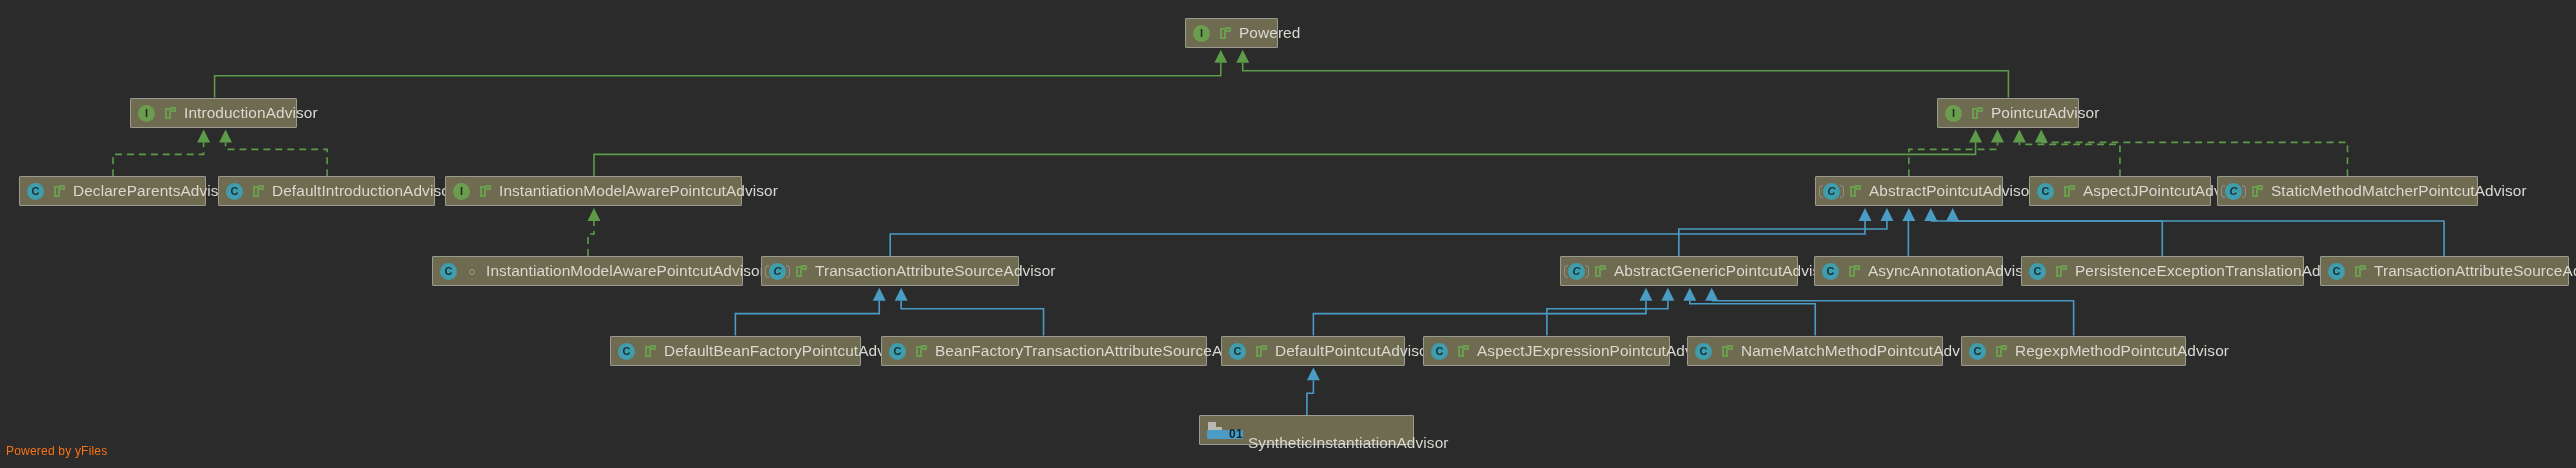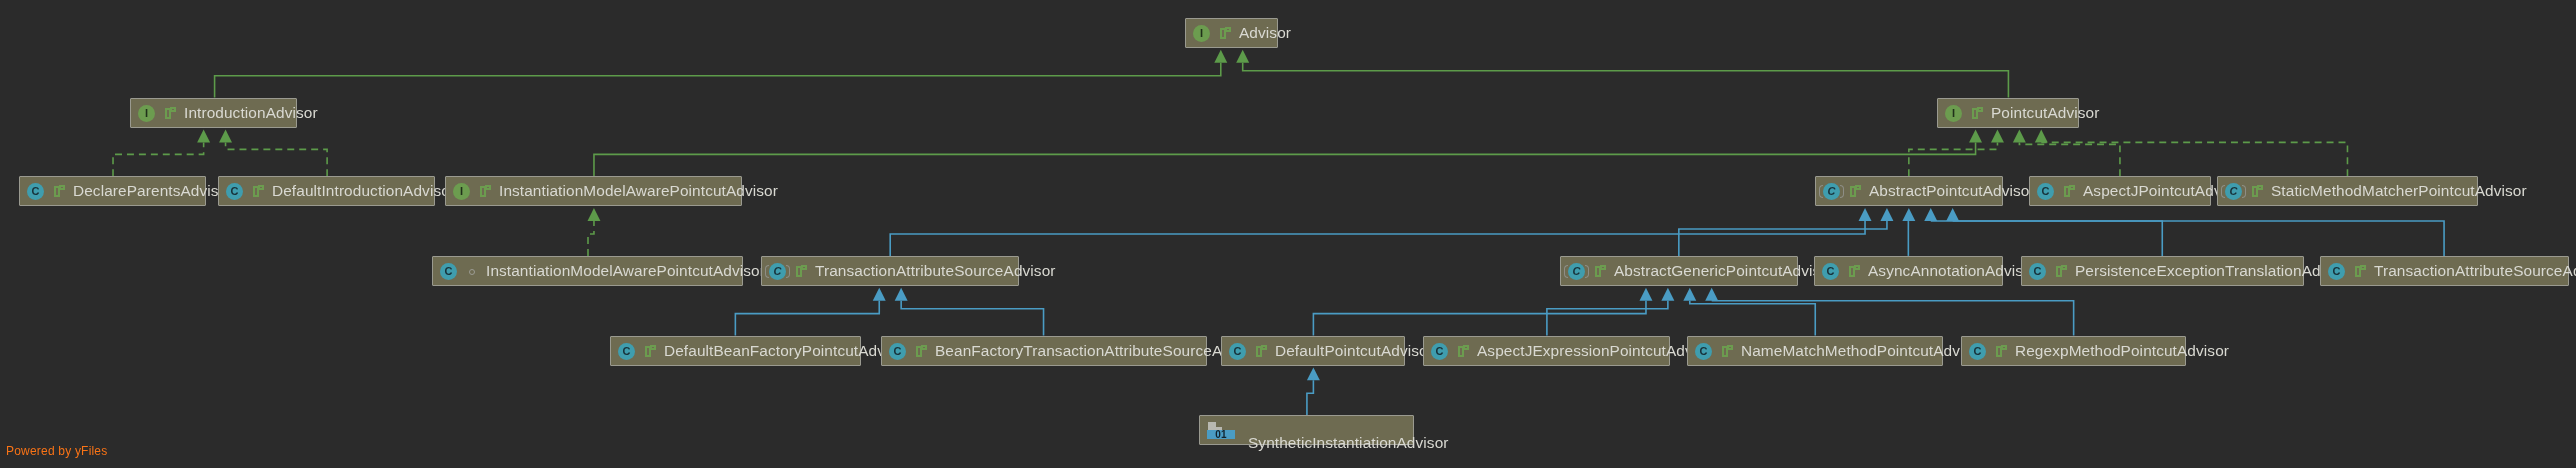--- a/index.html
+++ b/index.html
@@ -115,27 +115,27 @@
   }
   .ticon.synthetic .snotch {
     position: absolute;
     left: 9px; top: 0;
     width: 6px; height: 5px;
     background: #6e6b51;
   }
   .ticon.synthetic .sbits {
     position: absolute;
     left: 0px; top: 8px;
-    width: 28px; height: 9px;
+    width: 36px; height: 9px;
     background: #4a9cc4;
     color: #10232e;
-    font-size: 10px;
+    font-size: 12px;
     font-weight: bold;
     line-height: 9px;
-    text-align: center;
+    text-align: right;
     letter-spacing: 0.3px;
   }
   
   .vicon {
     width: 13px;
     height: 15px;
     flex: 0 0 13px;
     position: relative;
     margin-left: 9px;
   }
@@ -261,21 +261,21 @@
     </svg>
   <div id="node-layer">
       <div class="node" style="left: 1185px; top: 18px; width: 93px;">
         <span class="ticon iface">
           <span class="disc">I</span>
         </span>
         <span class="vicon pub">
           <span class="k1"></span>
           <span class="k2"></span>
         </span>
-        <span class="label">Advisor</span>
+        <span class="label">Powered</span>
       </div>
       <div class="node" style="left: 130px; top: 98px; width: 167px;">
         <span class="ticon iface">
           <span class="disc">I</span>
         </span>
         <span class="vicon pub">
           <span class="k1"></span>
           <span class="k2"></span>
         </span>
         <span class="label">IntroductionAdvisor</span>

